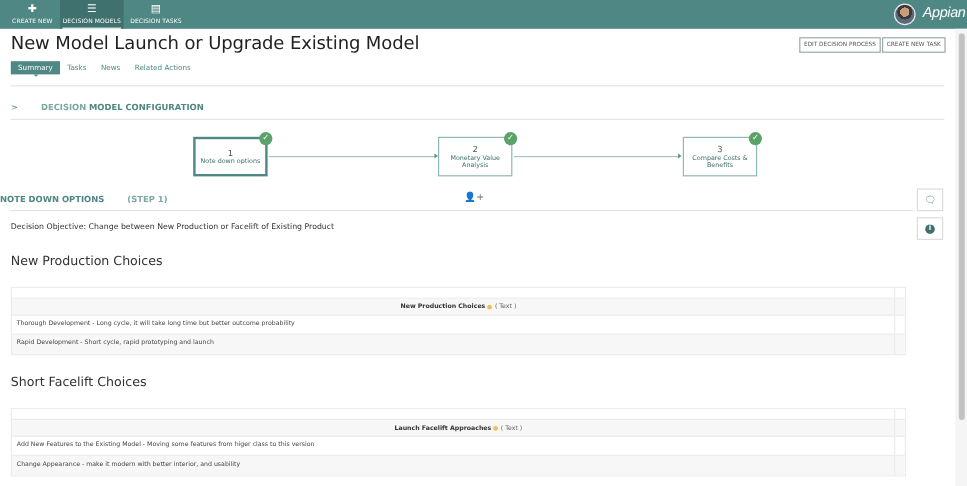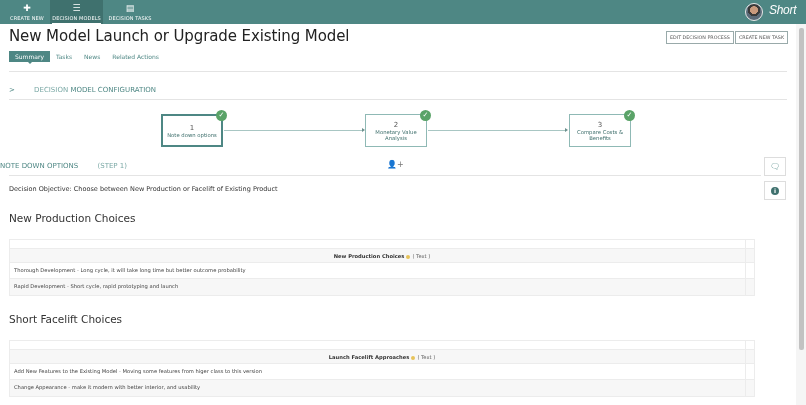--- a/index.html
+++ b/index.html
@@ -18,22 +18,22 @@
   .page-title { position: absolute; left: 9px; top: 27px; font-size: 15px; color: #222; letter-spacing: -0.1px; }
   .hdr-btn { position: absolute; top: 31px; height: 13px; border: 1px solid #9aa; font-size: 4.8px; color: #555; padding: 0 3px; line-height: 11px; white-space: nowrap; background: #fff; }
 
   .tabs { position: absolute; left: 9px; top: 51px; display: flex; gap: 0; }
   .tab { font-size: 6px; color: #4e8784; padding: 0 6px; height: 11px; line-height: 11px; }
   .tab.active { background: #4e8784; color: #fff; position: relative; }
   .tab.active::after { content: ""; position: absolute; left: 50%; bottom: -2px; margin-left: -2px; border-left: 2px solid transparent; border-right: 2px solid transparent; border-top: 2px solid #4e8784; }
   .rule { position: absolute; height: 1px; background: #e4e4e4; }
 
   .section-hd { position: absolute; font-size: 7px; color: #4e8784; }
-  .section-hd b { font-weight: normal; }
-  .section-hd .light { color: #7aa8a5; font-weight: normal; padding-left: 17px; }
+  .section-hd b { font-weight: bold; }
+  .section-hd .light { color: #7aa8a5; font-weight: bold; padding-left: 17px; }
 
   .step { position: absolute; border: 1px solid #8fb9b5; background: #fff; text-align: center; font-size: 5.3px; color: #3d6e6b; line-height: 6px; display: flex; flex-direction: column; justify-content: center; }
   .step.active { border: 2px solid #4e8784; }
   .step .num { font-size: 7px; line-height: 8px; color: #555; }
   .check { position: absolute; width: 11px; height: 11px; border-radius: 50%; background: #5aa368; color: #fff; font-size: 7px; line-height: 11px; text-align: center; }
   .conn { position: absolute; height: 1px; background: #a8c6c3; }
   .arrowhead { position: absolute; width: 0; height: 0; border-top: 2px solid transparent; border-bottom: 2px solid transparent; border-left: 3px solid #6b8f8c; }
 
   .side-btn { position: absolute; width: 22px; height: 19px; border: 1px solid #ddd; background: #fff; display: flex; align-items: center; justify-content: center; color: #4e8784; font-size: 8px; }
   .assign-ico { position: absolute; left: 387px; top: 160px; font-size: 8px; color: #777; }
@@ -64,21 +64,21 @@
   </div>
   <div class="nav-btn active" style="left:50px;width:53px;">
     <span class="ico">☰</span>
     <span class="lbl">DECISION MODELS</span>
   </div>
   <div class="nav-btn" style="left:106px;width:48px;">
     <span class="ico">▤</span>
     <span class="lbl">DECISION TASKS</span>
   </div>
   <div class="avatar"></div>
-  <div class="brand">Short</div>
+  <div class="brand">Appian</div>
 </div>
 
 <div class="page-title">New Model Launch or Upgrade Existing Model</div>
 <div class="hdr-btn" style="left:666px;">EDIT DECISION PROCESS</div>
 <div class="hdr-btn" style="left:735px;">CREATE NEW TASK</div>
 
 <div class="tabs">
   <div class="tab active">Summary</div>
   <div class="tab">Tasks</div>
   <div class="tab">News</div>
@@ -124,21 +124,21 @@
 <div class="assign-ico">👤+</div>
 <div class="rule" style="left:9px;top:175px;width:752px;"></div>
 
 <div class="side-btn" style="left:764px;top:157px;">
   <span>🗨</span>
 </div>
 <div class="side-btn" style="left:764px;top:181px;">
   <span style="display:inline-block;width:8px;height:8px;border-radius:50%;background:#3f716e;color:#fff;font-size:6px;line-height:8px;text-align:center;font-weight:bold;">i</span>
 </div>
 
-<div class="objective">Decision Objective: Choose between New Production or Facelift of Existing Product</div>
+<div class="objective">Decision Objective: Change between New Production or Facelift of Existing Product</div>
 
 <div class="h2" style="top:212px;">New Production Choices</div>
 <div class="grid" style="top:239px;">
   <div class="row top"></div>
   <div class="row head">
     <span>New Production Choices</span><span class="tip"></span><span class="typ">( Text )</span>
   </div>
   <div class="row">Thorough Development - Long cycle, it will take long time but better outcome probability</div>
   <div class="row alt">Rapid Development - Short cycle, rapid prototyping and launch</div>
 </div>

